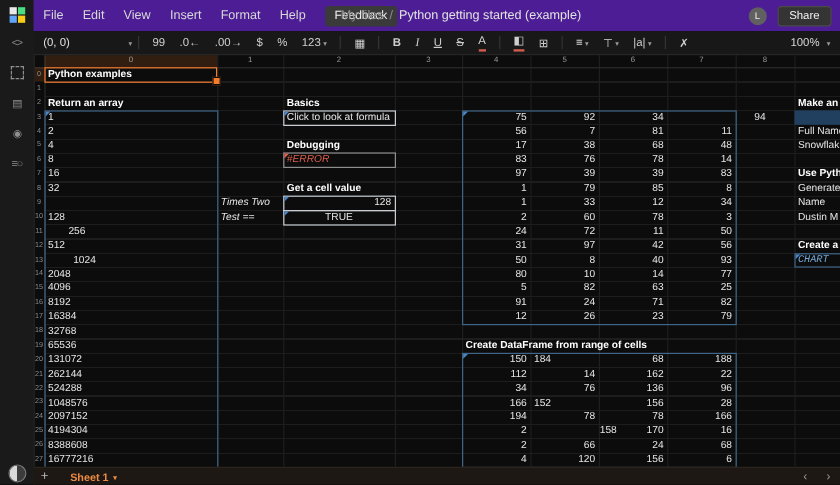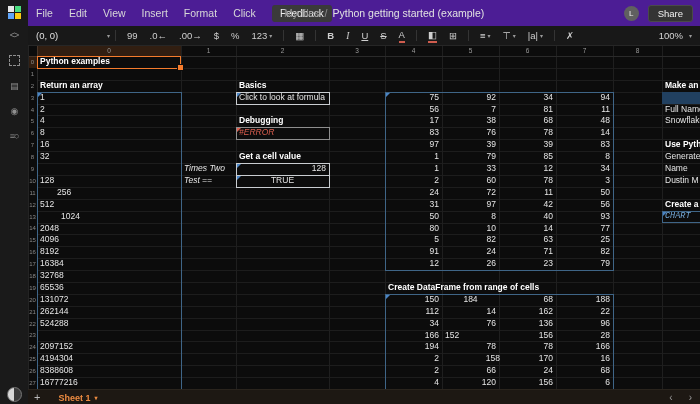--- a/index.html
+++ b/index.html
@@ -85,21 +85,21 @@
     <div class="theme-toggle"></div>
   </div>
 
   <div class="topbar">
     <div class="menus" id="menu-list">
         <span>File</span>
         <span>Edit</span>
         <span>View</span>
         <span>Insert</span>
         <span>Format</span>
-        <span>Click</span>
+        <span>Help</span>
         <span class="feedback">Feedback</span>
       </div>
     <div class="crumb">
       <span class="dim">My files</span>
       <span class="dim">/</span>
       <span class="file">Python getting started (example)</span>
     </div>
     <div class="top-right">
       <span class="avatar">L</span>
       <span class="share">Share</span>
@@ -229,37 +229,38 @@
       <div class="cell" style="left: 37px; top: 210.609px; width: 144px; height: 11.893px; padding-left: 24px;">1024</div>
       <div class="cell" style="left: 37px; top: 222.502px; width: 144px; height: 11.893px;">2048</div>
       <div class="cell" style="left: 37px; top: 234.395px; width: 144px; height: 11.893px;">4096</div>
       <div class="cell" style="left: 37px; top: 246.288px; width: 144px; height: 11.893px;">8192</div>
       <div class="cell" style="left: 37px; top: 258.181px; width: 144px; height: 11.893px;">16384</div>
       <div class="cell" style="left: 37px; top: 270.074px; width: 144px; height: 11.893px;">32768</div>
       <div class="cell" style="left: 37px; top: 281.967px; width: 144px; height: 11.893px;">65536</div>
       <div class="cell" style="left: 37px; top: 293.86px; width: 144px; height: 11.893px;">131072</div>
       <div class="cell" style="left: 37px; top: 305.753px; width: 144px; height: 11.893px;">262144</div>
       <div class="cell" style="left: 37px; top: 317.646px; width: 144px; height: 11.893px;">524288</div>
+      <div class="cell" style="left: 37px; top: 329.539px; width: 144px; height: 11.893px;">1048576</div>
       <div class="cell" style="left: 37px; top: 341.432px; width: 144px; height: 11.893px;">2097152</div>
       <div class="cell" style="left: 37px; top: 353.325px; width: 144px; height: 11.893px;">4194304</div>
       <div class="cell" style="left: 37px; top: 365.218px; width: 144px; height: 11.893px;">8388608</div>
       <div class="cell" style="left: 37px; top: 377.111px; width: 144px; height: 11.893px;">16777216</div>
       <div class="cell bold" style="left: 236px; top: 79.786px; width: 93px; height: 11.893px;">Basics</div>
       <div class="cell" style="left: 236px; top: 91.679px; width: 93px; height: 11.893px;">Click to look at formula</div>
       <div class="cell bold" style="left: 236px; top: 115.465px; width: 93px; height: 11.893px;">Debugging</div>
       <div class="cell italic" style="left: 236px; top: 127.358px; width: 93px; height: 11.893px; color: rgb(221, 95, 79);">#ERROR</div>
       <div class="cell bold" style="left: 236px; top: 151.144px; width: 93px; height: 11.893px;">Get a cell value</div>
       <div class="cell italic" style="left: 181px; top: 163.037px; width: 55px; height: 11.893px;">Times Two</div>
       <div class="cell" style="left: 236px; top: 163.037px; width: 93px; height: 11.893px; text-align: right;">128</div>
       <div class="cell italic" style="left: 181px; top: 174.93px; width: 55px; height: 11.893px;">Test ==</div>
       <div class="cell" style="left: 236px; top: 174.93px; width: 93px; height: 11.893px; text-align: center;">TRUE</div>
       <div class="cell" style="left: 385px; top: 91.679px; width: 57px; height: 11.893px; text-align: right;">75</div>
       <div class="cell" style="left: 442px; top: 91.679px; width: 57px; height: 11.893px; text-align: right;">92</div>
       <div class="cell" style="left: 499px; top: 91.679px; width: 57px; height: 11.893px; text-align: right;">34</div>
-      <div class="cell" style="left: 556px; top: 91.679px; width: 57px; height: 11.893px; text-align: right;">94</div>
+      <div class="cell" style="left: 584px; top: 91.679px; width: 57px; height: 11.893px; text-align: right;">94</div>
       <div class="cell" style="left: 385px; top: 103.572px; width: 57px; height: 11.893px; text-align: right;">56</div>
       <div class="cell" style="left: 442px; top: 103.572px; width: 57px; height: 11.893px; text-align: right;">7</div>
       <div class="cell" style="left: 499px; top: 103.572px; width: 57px; height: 11.893px; text-align: right;">81</div>
       <div class="cell" style="left: 556px; top: 103.572px; width: 57px; height: 11.893px; text-align: right;">11</div>
       <div class="cell" style="left: 385px; top: 115.465px; width: 57px; height: 11.893px; text-align: right;">17</div>
       <div class="cell" style="left: 442px; top: 115.465px; width: 57px; height: 11.893px; text-align: right;">38</div>
       <div class="cell" style="left: 499px; top: 115.465px; width: 57px; height: 11.893px; text-align: right;">68</div>
       <div class="cell" style="left: 556px; top: 115.465px; width: 57px; height: 11.893px; text-align: right;">48</div>
       <div class="cell" style="left: 385px; top: 127.358px; width: 57px; height: 11.893px; text-align: right;">83</div>
       <div class="cell" style="left: 442px; top: 127.358px; width: 57px; height: 11.893px; text-align: right;">76</div>
@@ -304,41 +305,41 @@
       <div class="cell" style="left: 385px; top: 246.288px; width: 57px; height: 11.893px; text-align: right;">91</div>
       <div class="cell" style="left: 442px; top: 246.288px; width: 57px; height: 11.893px; text-align: right;">24</div>
       <div class="cell" style="left: 499px; top: 246.288px; width: 57px; height: 11.893px; text-align: right;">71</div>
       <div class="cell" style="left: 556px; top: 246.288px; width: 57px; height: 11.893px; text-align: right;">82</div>
       <div class="cell" style="left: 385px; top: 258.181px; width: 57px; height: 11.893px; text-align: right;">12</div>
       <div class="cell" style="left: 442px; top: 258.181px; width: 57px; height: 11.893px; text-align: right;">26</div>
       <div class="cell" style="left: 499px; top: 258.181px; width: 57px; height: 11.893px; text-align: right;">23</div>
       <div class="cell" style="left: 556px; top: 258.181px; width: 57px; height: 11.893px; text-align: right;">79</div>
       <div class="cell bold" style="left: 385px; top: 281.967px; width: 228px; height: 11.893px;">Create DataFrame from range of cells</div>
       <div class="cell" style="left: 385px; top: 293.86px; width: 57px; height: 11.893px; text-align: right;">150</div>
-      <div class="cell" style="left: 442px; top: 293.86px; width: 57px; height: 11.893px; text-align: center;">184</div>
+      <div class="cell" style="left: 442px; top: 293.86px; width: 57px; height: 11.893px; text-align: left;">184</div>
       <div class="cell" style="left: 499px; top: 293.86px; width: 57px; height: 11.893px; text-align: right;">68</div>
       <div class="cell" style="left: 556px; top: 293.86px; width: 57px; height: 11.893px; text-align: right;">188</div>
       <div class="cell" style="left: 385px; top: 305.753px; width: 57px; height: 11.893px; text-align: right;">112</div>
       <div class="cell" style="left: 442px; top: 305.753px; width: 57px; height: 11.893px; text-align: right;">14</div>
       <div class="cell" style="left: 499px; top: 305.753px; width: 57px; height: 11.893px; text-align: right;">162</div>
       <div class="cell" style="left: 556px; top: 305.753px; width: 57px; height: 11.893px; text-align: right;">22</div>
       <div class="cell" style="left: 385px; top: 317.646px; width: 57px; height: 11.893px; text-align: right;">34</div>
       <div class="cell" style="left: 442px; top: 317.646px; width: 57px; height: 11.893px; text-align: right;">76</div>
       <div class="cell" style="left: 499px; top: 317.646px; width: 57px; height: 11.893px; text-align: right;">136</div>
       <div class="cell" style="left: 556px; top: 317.646px; width: 57px; height: 11.893px; text-align: right;">96</div>
       <div class="cell" style="left: 385px; top: 329.539px; width: 57px; height: 11.893px; text-align: right;">166</div>
       <div class="cell" style="left: 442px; top: 329.539px; width: 57px; height: 11.893px; text-align: left;">152</div>
       <div class="cell" style="left: 499px; top: 329.539px; width: 57px; height: 11.893px; text-align: right;">156</div>
       <div class="cell" style="left: 556px; top: 329.539px; width: 57px; height: 11.893px; text-align: right;">28</div>
       <div class="cell" style="left: 385px; top: 341.432px; width: 57px; height: 11.893px; text-align: right;">194</div>
       <div class="cell" style="left: 442px; top: 341.432px; width: 57px; height: 11.893px; text-align: right;">78</div>
       <div class="cell" style="left: 499px; top: 341.432px; width: 57px; height: 11.893px; text-align: right;">78</div>
       <div class="cell" style="left: 556px; top: 341.432px; width: 57px; height: 11.893px; text-align: right;">166</div>
       <div class="cell" style="left: 385px; top: 353.325px; width: 57px; height: 11.893px; text-align: right;">2</div>
-      <div class="cell" style="left: 446px; top: 353.325px; width: 57px; height: 11.893px; text-align: right;">158</div>
+      <div class="cell" style="left: 460px; top: 353.325px; width: 57px; height: 11.893px; text-align: right;">158</div>
       <div class="cell" style="left: 499px; top: 353.325px; width: 57px; height: 11.893px; text-align: right;">170</div>
       <div class="cell" style="left: 556px; top: 353.325px; width: 57px; height: 11.893px; text-align: right;">16</div>
       <div class="cell" style="left: 385px; top: 365.218px; width: 57px; height: 11.893px; text-align: right;">2</div>
       <div class="cell" style="left: 442px; top: 365.218px; width: 57px; height: 11.893px; text-align: right;">66</div>
       <div class="cell" style="left: 499px; top: 365.218px; width: 57px; height: 11.893px; text-align: right;">24</div>
       <div class="cell" style="left: 556px; top: 365.218px; width: 57px; height: 11.893px; text-align: right;">68</div>
       <div class="cell" style="left: 385px; top: 377.111px; width: 57px; height: 11.893px; text-align: right;">4</div>
       <div class="cell" style="left: 442px; top: 377.111px; width: 57px; height: 11.893px; text-align: right;">120</div>
       <div class="cell" style="left: 499px; top: 377.111px; width: 57px; height: 11.893px; text-align: right;">156</div>
       <div class="cell" style="left: 556px; top: 377.111px; width: 57px; height: 11.893px; text-align: right;">6</div>

